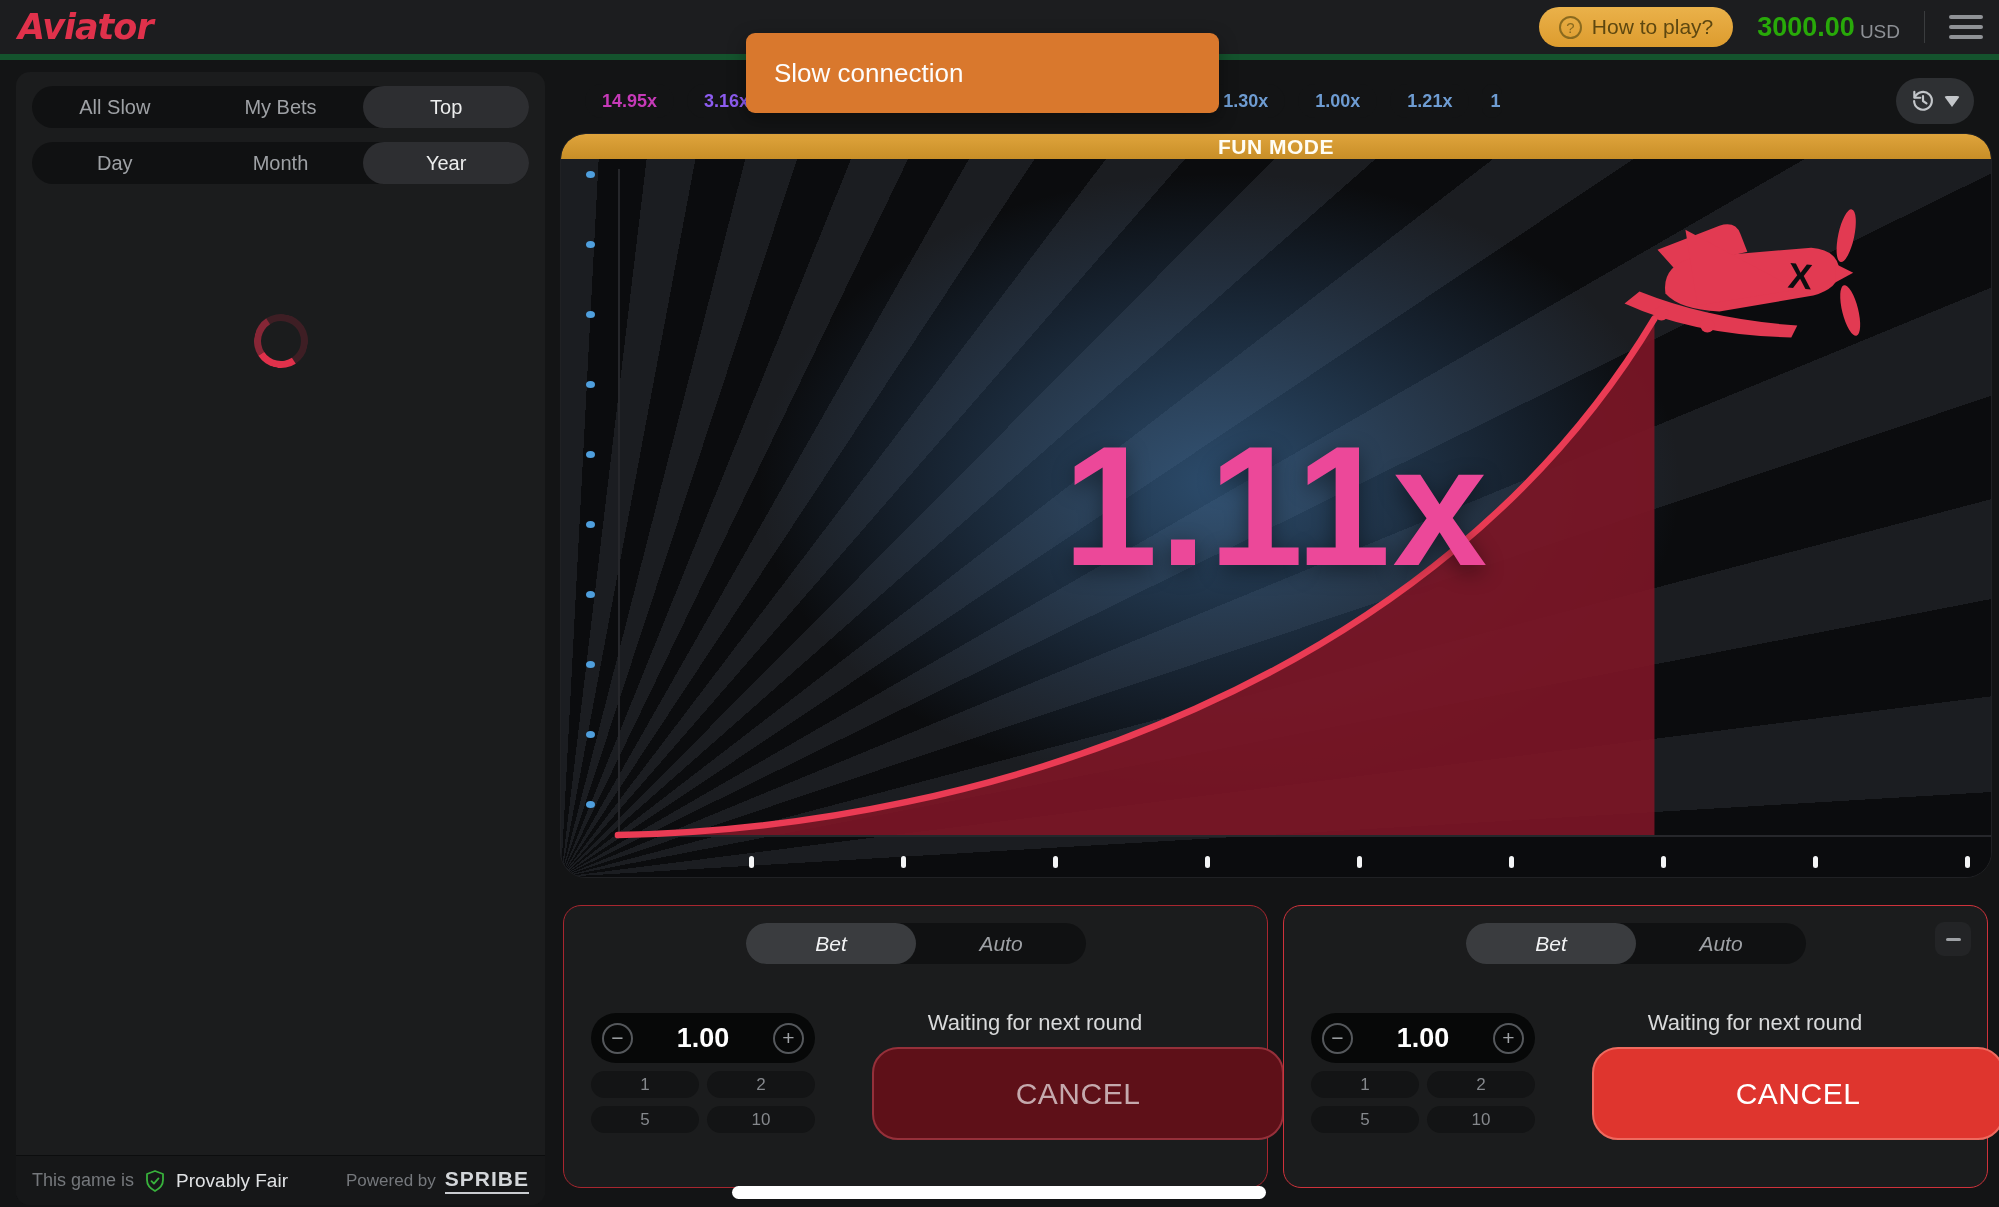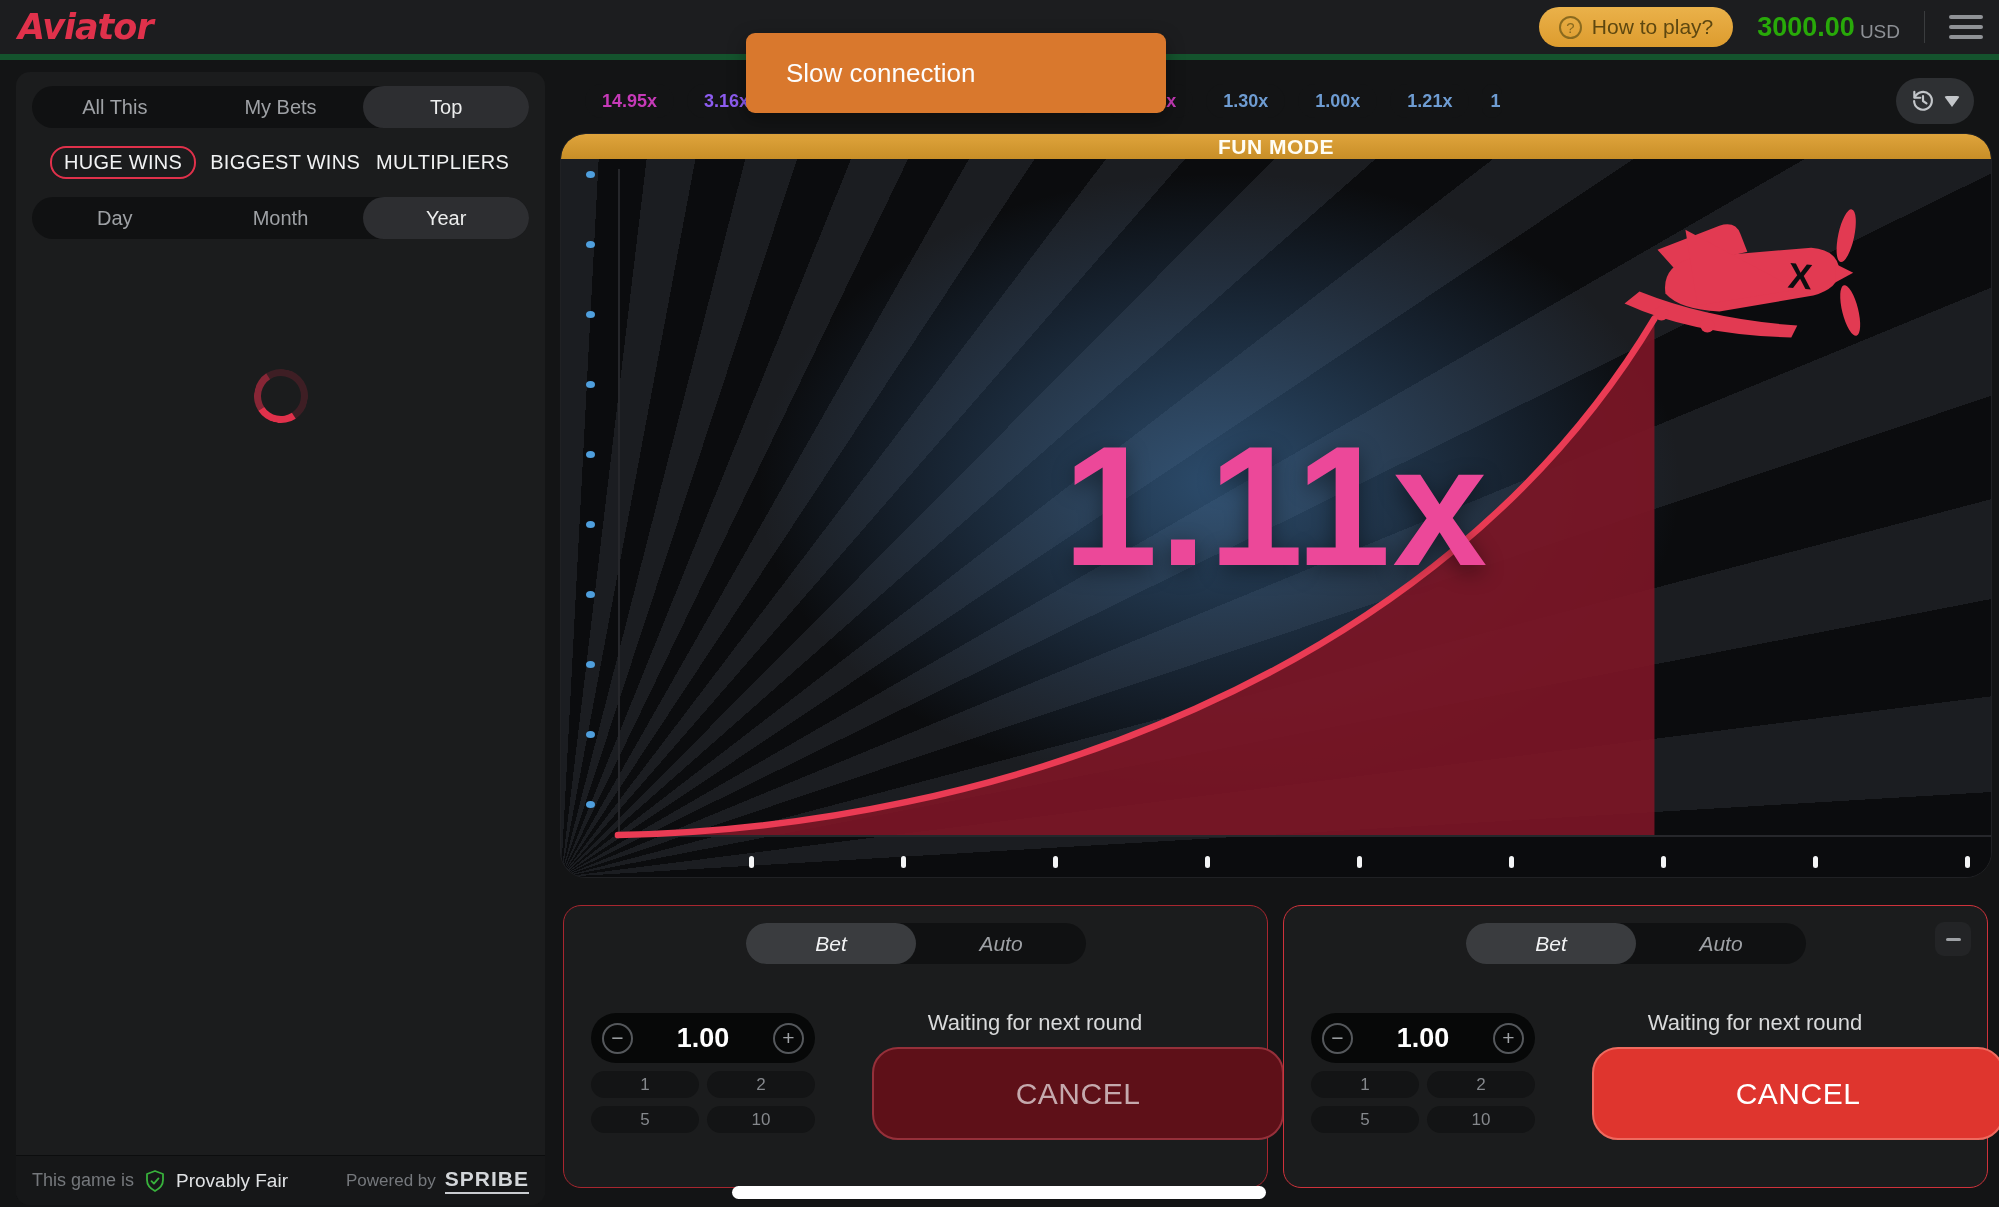--- a/index.html
+++ b/index.html
@@ -84,23 +84,23 @@
     position:absolute; right:18px; top:2px; width:78px; height:46px;
     background:#2e3033; border:none; border-radius:23px; cursor:pointer;
     display:flex; align-items:center; justify-content:center; gap:8px;
   }
   .clock-icon { width:26px; height:26px; display:flex; }
   .tri-down { width:0; height:0; border-left:8px solid transparent; border-right:8px solid transparent;
     border-top:11px solid #c3c6ca; border-radius:3px; }
 
   
   .toast {
-    position:absolute; left:746px; top:33px; width:420px; height:80px; z-index:30;
+    position:absolute; left:746px; top:33px; width:473px; height:80px; z-index:30;
     background:#d9782d; border-radius:9px; display:flex; align-items:center;
-    padding-left:40px; color:#fdfdfd; font-size:26px;
+    padding-left:28px; color:#fdfdfd; font-size:26px;
     box-shadow:0 6px 18px rgba(0,0,0,.35);
   }
 
   
   .canvas {
     position:absolute; left:560px; top:133px; width:1432px; height:745px;
     background:#0a0b0d; border-radius:26px; overflow:hidden; border:1px solid #202124;
   }
   .rays { position:absolute; inset:0;
     background:repeating-conic-gradient(from 268deg at 0% 100%, #1b1d21 0deg 3.8deg, #0b0c0e 3.8deg 7.6deg); }
@@ -179,28 +179,23 @@
     <button class="burger">
       <span></span>
         <span></span>
         <span></span>
     </button>
   </div>
 </header>
 
 <aside class="sidebar">
   <div class="seg">
-    <button>All This</button>
+    <button>All Slow</button>
     <button>My Bets</button>
     <button class="active">Top</button>
-  </div>
-  <div class="filters">
-    <button class="outlined">HUGE WINS</button>
-    <button>BIGGEST WINS</button>
-    <button>MULTIPLIERS</button>
   </div>
   <div class="seg">
     <button>Day</button>
     <button>Month</button>
     <button class="active">Year</button>
   </div>
   <div class="spinner"></div>
   <div class="sidebar-body"></div>
   <div class="sidebar-footer">
     <span class="sf-prefix">This game is</span>

